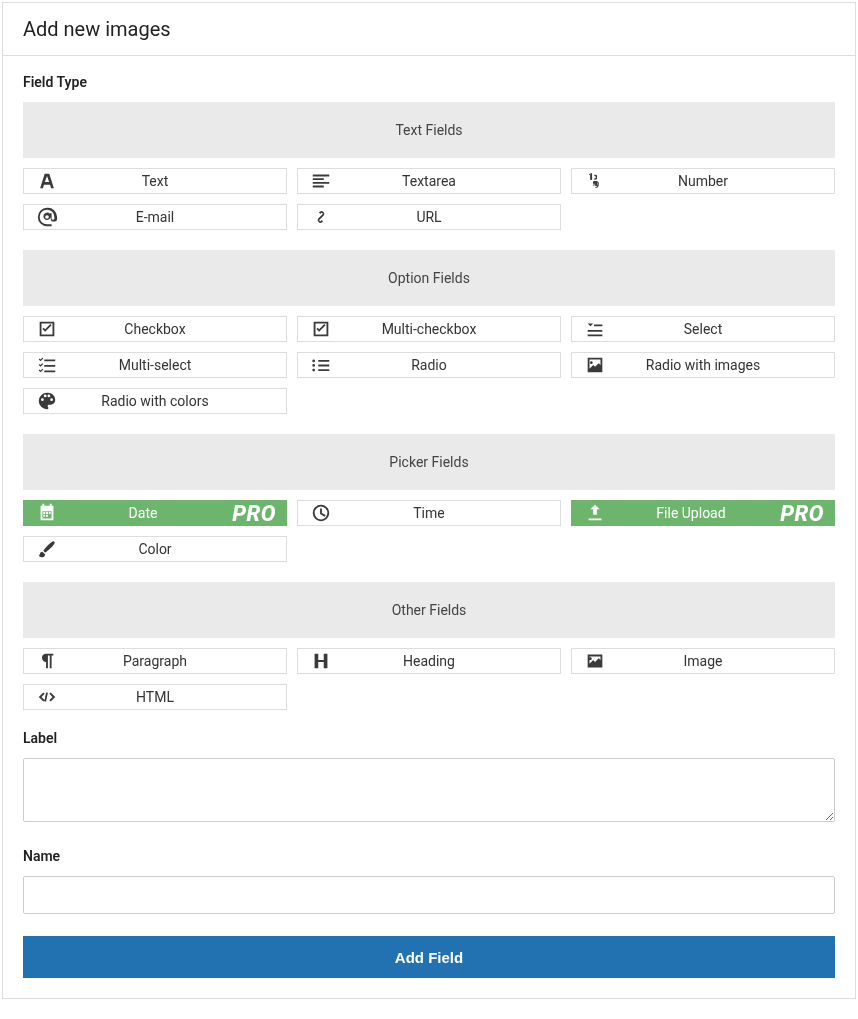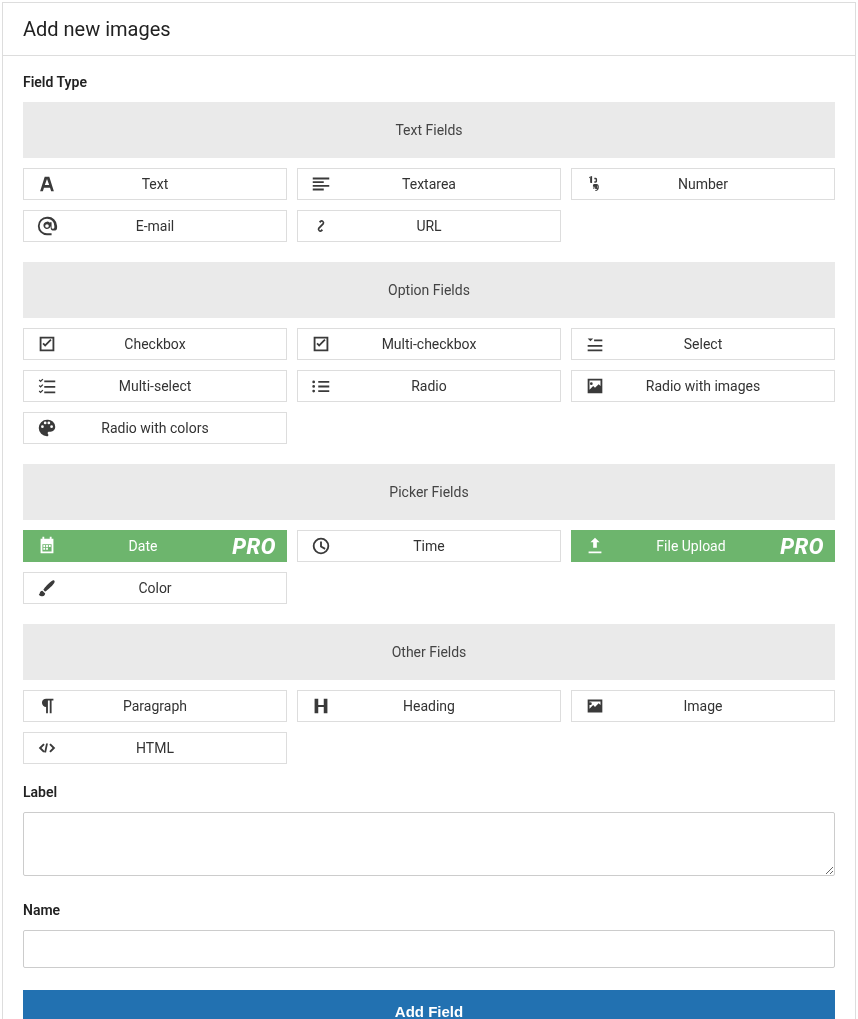--- a/index.html
+++ b/index.html
@@ -39,21 +39,21 @@
 }
 .field-grid {
   display: flex;
   flex-wrap: wrap;
   gap: 10px;
   margin-bottom: 20px;
 }
 .field-option {
   width: calc((100% - 20px) / 3);
   border: 1px solid #ddd;
-  height: 32px;
+  height: 26px;
   display: flex;
   align-items: center;
   cursor: pointer;
   position: relative;
   background: #fff;
 }
 .field-option.pro {
   background: #6db56d;
   border-color: #6db56d;
   color: #fff;

